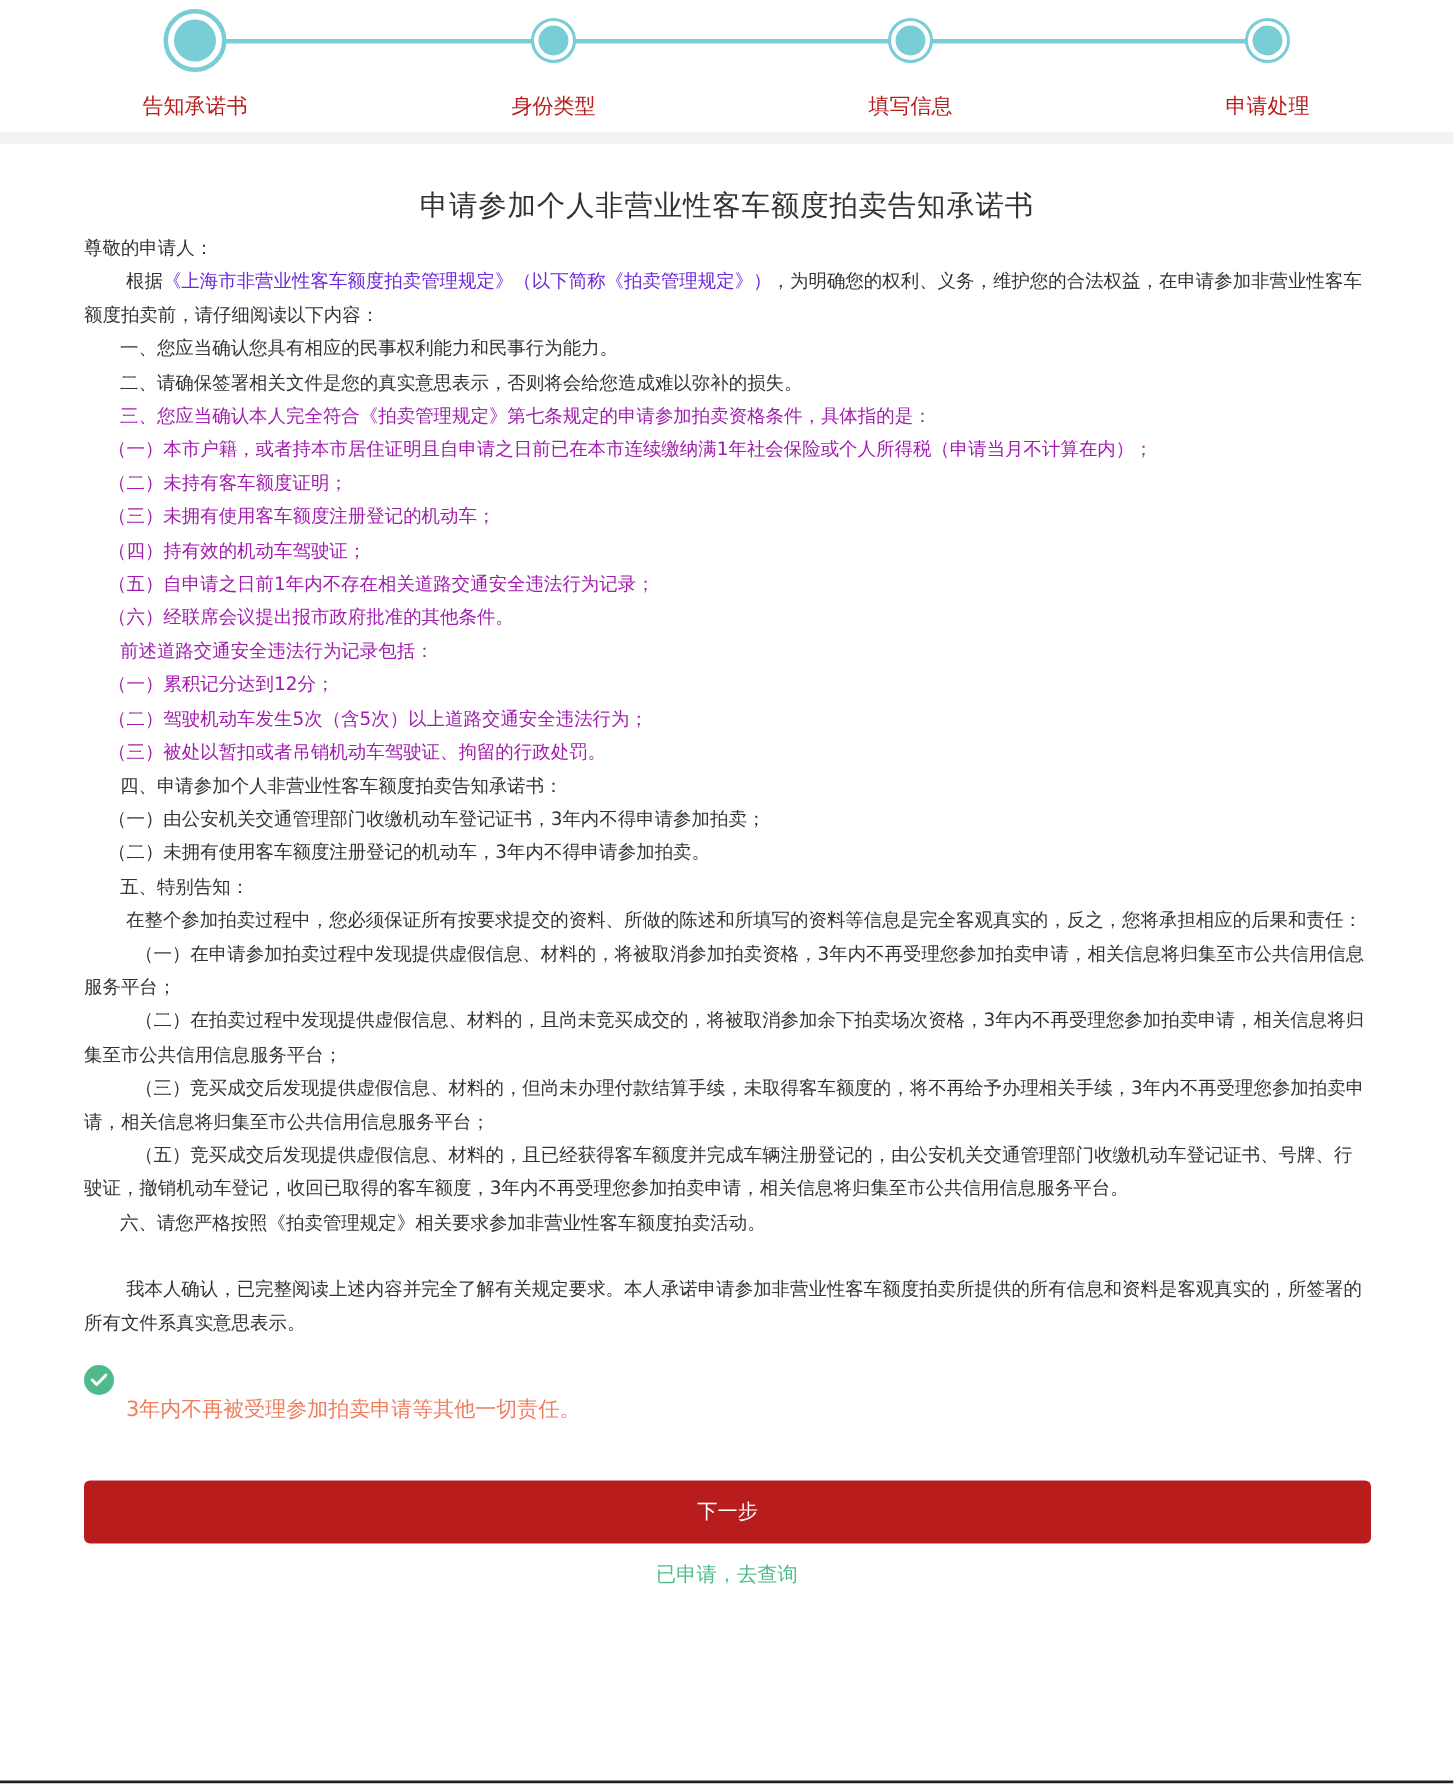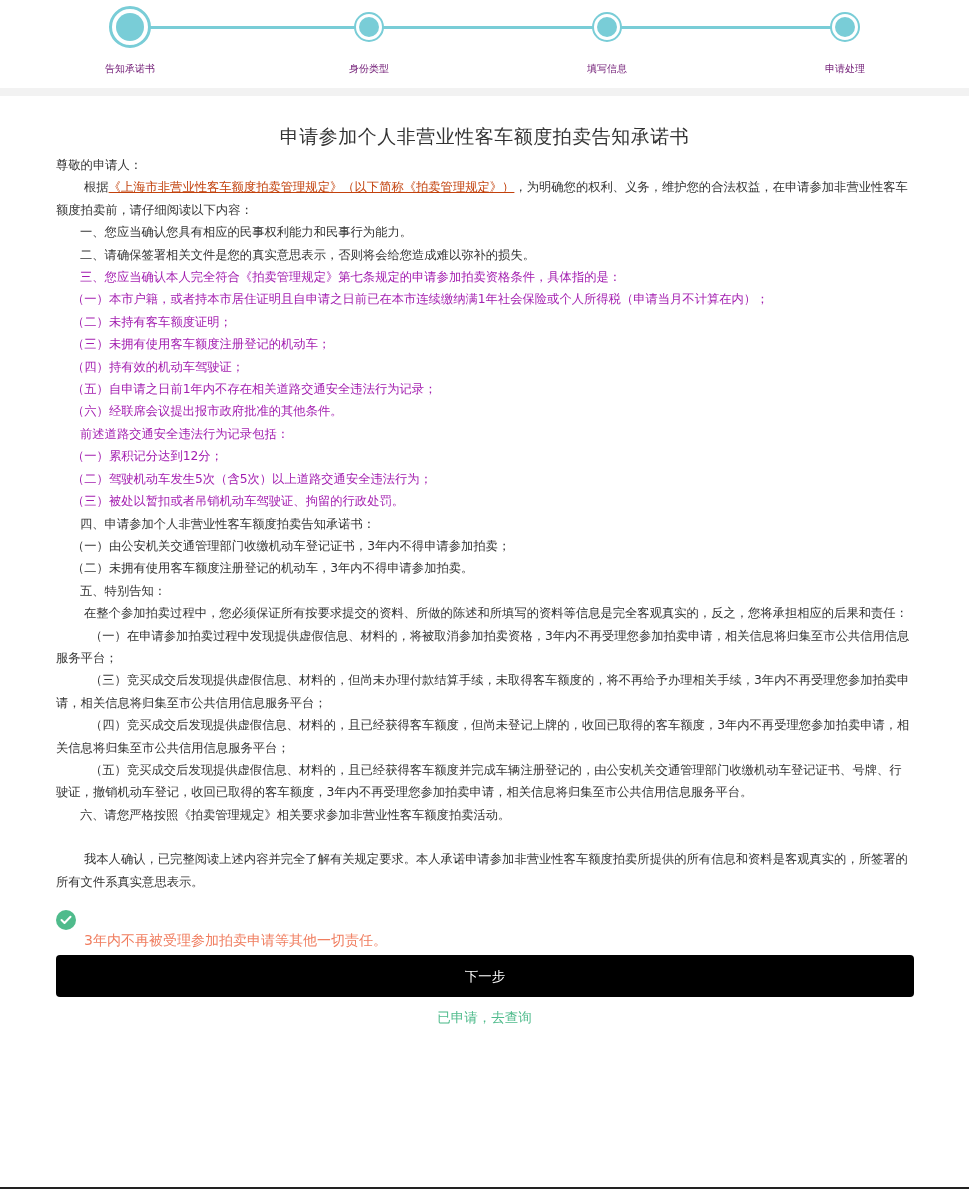--- a/index.html
+++ b/index.html
@@ -8,42 +8,42 @@
 
   
   .stepper { position: relative; height: 88px; background: #fff; }
   .step-line { position: absolute; top: 26px; height: 3px; background: #79cdd7; }
   .step { position: absolute; top: 0; width: 120px; margin-left: -60px; text-align: center; }
   .step .dot-wrap { position: absolute; left: 50%; transform: translate(-50%, -50%); background: #fff; border-radius: 50%; display: flex; align-items: center; justify-content: center; }
   .step .dot-wrap.big { top: 27px; width: 42px; height: 42px; border: 3px solid #79cdd7; }
   .step .dot-wrap.big .dot { width: 28px; height: 28px; border-radius: 50%; background: #79cdd7; }
   .step .dot-wrap.small { top: 27px; width: 30px; height: 30px; border: 2px solid #79cdd7; }
   .step .dot-wrap.small .dot { width: 20px; height: 20px; border-radius: 50%; background: #79cdd7; }
-  .step .label { position: absolute; top: 62px; left: 0; width: 120px; text-align: center; font-size: 10px; color: #701a75; }
+  .step .label { position: absolute; top: 62px; left: 0; width: 120px; text-align: center; font-size: 14px; color: #b91c1c; }
 
   .gray-bar { height: 8px; background: #f2f2f2; }
 
   
   .doc { padding: 0 56px 0 56px; }
   .title { text-align: center; font-size: 19px; color: #333; margin-top: 28px; margin-bottom: 4px; letter-spacing: 0.5px; }
   .p { font-size: 12.3px; line-height: 22.4px; color: #333; }
   .red { color: #a21caf; }
   .ind1 { padding-left: 24px; }
   .ind-h { padding-left: 16px; }
   .first { text-indent: 28px; }
   .first2 { text-indent: 34px; }
-  .link-u { text-decoration: underline; color: #c2410c; }
+  .link-u { color: #6d28d9; }
   .gap { height: 22px; }
 
   .promise { display: flex; align-items: flex-start; margin-top: 14px; font-size: 14px; line-height: 22px; }
   .check { flex: 0 0 20px; width: 20px; height: 20px; border-radius: 50%; background: #4fbb8c; margin-top: 3px; margin-right: 8px; display: flex; align-items: center; justify-content: center; }
   .promise-text { color: #333; }
   .promise-text .red { color: #f07d5f; }
 
-  .next-btn { display: block; width: 858px; height: 42px; margin: 4px auto 0 auto; margin-left: 0; background: #000000; border: none; border-radius: 4px; color: #fff; font-size: 13.5px; text-align: center; line-height: 42px; cursor: pointer; font-family: "DejaVu Sans", "Liberation Sans", sans-serif; }
+  .next-btn { display: block; width: 858px; height: 42px; margin: 36px auto 0 auto; margin-left: 0; background: #b91c1c; border: none; border-radius: 4px; color: #fff; font-size: 13.5px; text-align: center; line-height: 42px; cursor: pointer; font-family: "DejaVu Sans", "Liberation Sans", sans-serif; }
   .query-link { display: block; text-align: center; margin-top: 12px; font-size: 13.5px; color: #4fbb8c; cursor: pointer; }
   .bottom-line { position: absolute; left: 0; right: 0; bottom: 0; height: 2px; background: #222; }
 </style>
 </head>
 <body>
 
 <div class="stepper">
   <div class="step-line" style="left:130px; width:715px;"></div>
 
   <div class="step" style="left:130px;">
@@ -95,22 +95,22 @@
   <div class="p ind-h red">（二）驾驶机动车发生5次（含5次）以上道路交通安全违法行为；</div>
   <div class="p ind-h red">（三）被处以暂扣或者吊销机动车驾驶证、拘留的行政处罚。</div>
 
   <div class="p ind1">四、申请参加个人非营业性客车额度拍卖告知承诺书：</div>
   <div class="p ind-h">（一）由公安机关交通管理部门收缴机动车登记证书，3年内不得申请参加拍卖；</div>
   <div class="p ind-h">（二）未拥有使用客车额度注册登记的机动车，3年内不得申请参加拍卖。</div>
 
   <div class="p ind1">五、特别告知：</div>
   <div class="p first">在整个参加拍卖过程中，您必须保证所有按要求提交的资料、所做的陈述和所填写的资料等信息是完全客观真实的，反之，您将承担相应的后果和责任：</div>
   <div class="p first2">（一）在申请参加拍卖过程中发现提供虚假信息、材料的，将被取消参加拍卖资格，3年内不再受理您参加拍卖申请，相关信息将归集至市公共信用信息服务平台；</div>
+  <div class="p first2">（二）在拍卖过程中发现提供虚假信息、材料的，且尚未竞买成交的，将被取消参加余下拍卖场次资格，3年内不再受理您参加拍卖申请，相关信息将归集至市公共信用信息服务平台；</div>
   <div class="p first2">（三）竞买成交后发现提供虚假信息、材料的，但尚未办理付款结算手续，未取得客车额度的，将不再给予办理相关手续，3年内不再受理您参加拍卖申请，相关信息将归集至市公共信用信息服务平台；</div>
-  <div class="p first2">（四）竞买成交后发现提供虚假信息、材料的，且已经获得客车额度，但尚未登记上牌的，收回已取得的客车额度，3年内不再受理您参加拍卖申请，相关信息将归集至市公共信用信息服务平台；</div>
   <div class="p first2">（五）竞买成交后发现提供虚假信息、材料的，且已经获得客车额度并完成车辆注册登记的，由公安机关交通管理部门收缴机动车登记证书、号牌、行驶证，撤销机动车登记，收回已取得的客车额度，3年内不再受理您参加拍卖申请，相关信息将归集至市公共信用信息服务平台。</div>
   <div class="p ind1">六、请您严格按照《拍卖管理规定》相关要求参加非营业性客车额度拍卖活动。</div>
 
   <div class="gap"></div>
   <div class="p first">我本人确认，已完整阅读上述内容并完全了解有关规定要求。本人承诺申请参加非营业性客车额度拍卖所提供的所有信息和资料是客观真实的，所签署的所有文件系真实意思表示。</div>
 
   <div class="promise">
     <span class="check">
       <svg width="12" height="10" viewBox="0 0 12 10">
           <path d="M1.5 5 L4.5 8 L10.5 1.8" fill="none" stroke="#fff" stroke-width="2" stroke-linecap="round" stroke-linejoin="round"></path>

